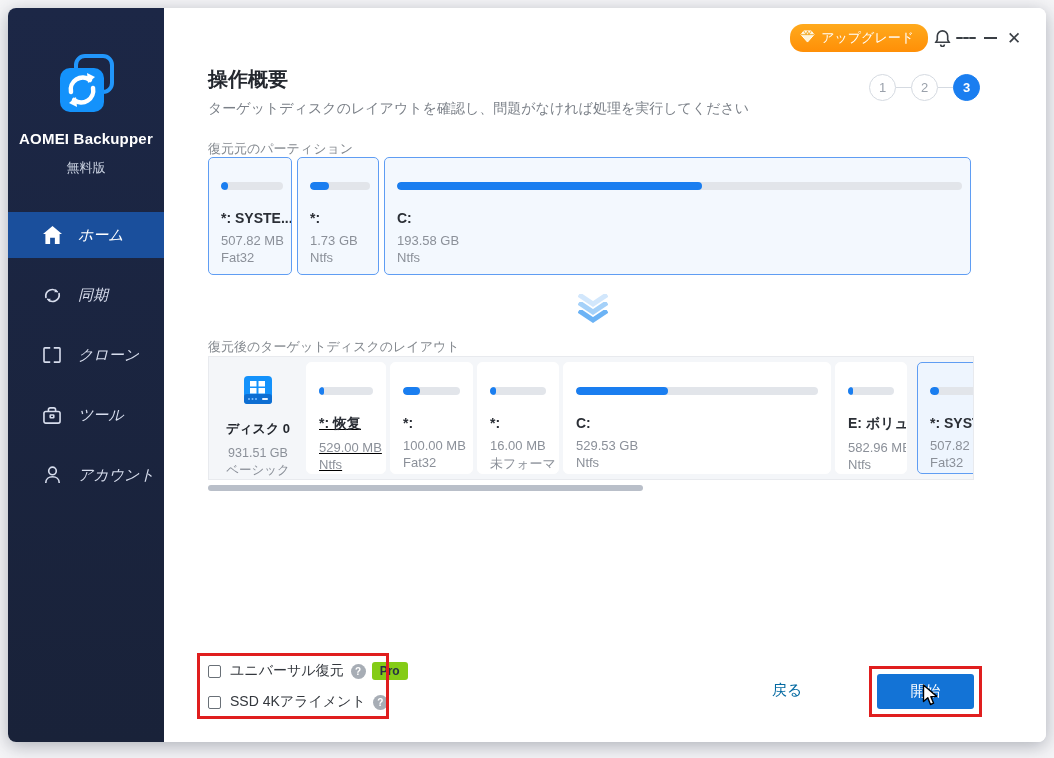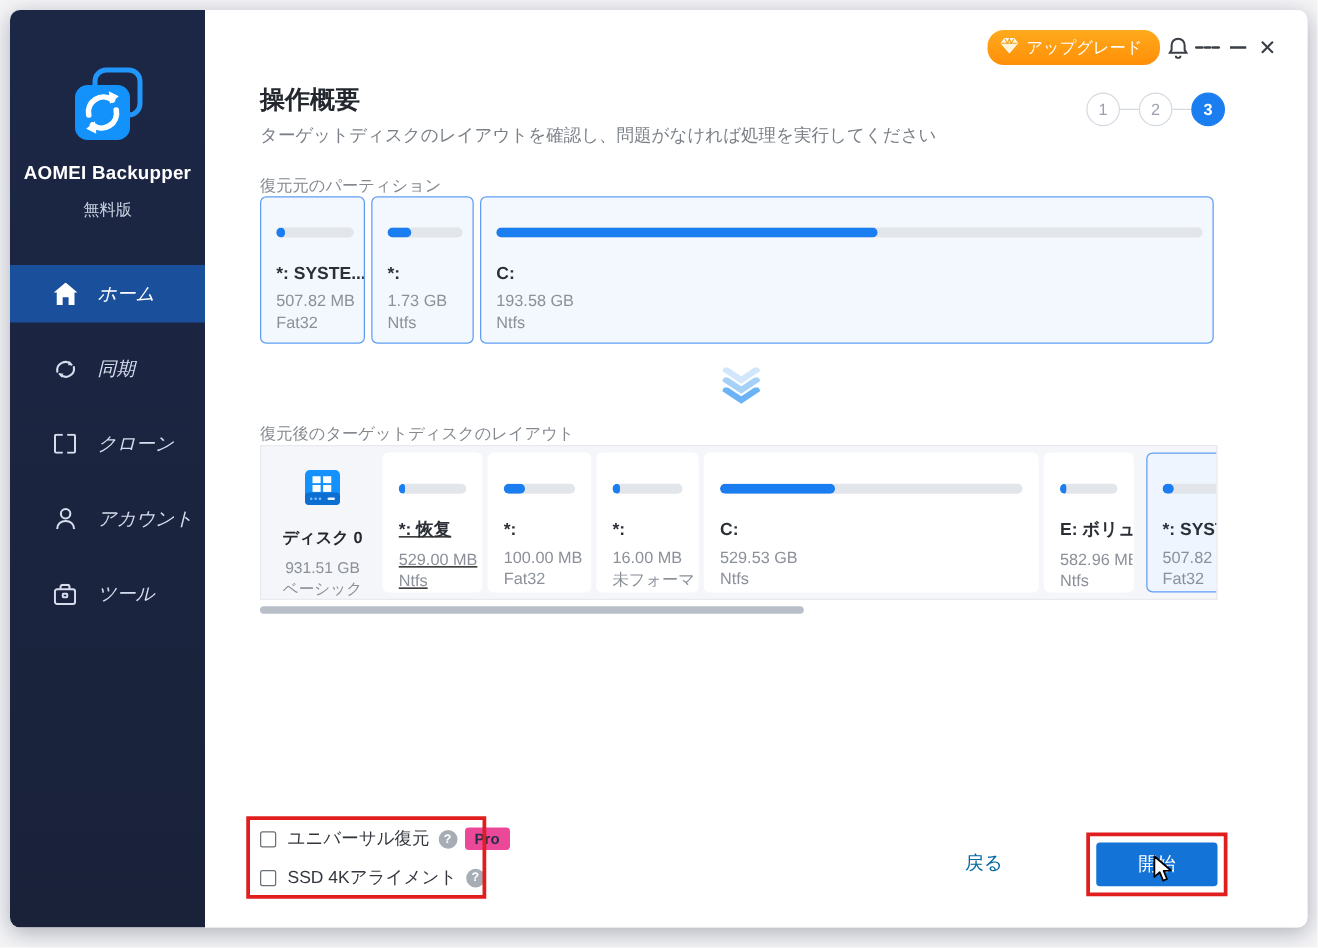--- a/index.html
+++ b/index.html
@@ -103,21 +103,21 @@
   .options { position:absolute; left:44px; top:653px; }
   .opt-row { display:flex; align-items:center; height:20px; margin-bottom:11px; }
   .checkbox { width:13px; height:13px; border:1.5px solid #697077; border-radius:2px; background:#fff; margin-right:9px; cursor:pointer; flex-shrink:0; }
   .opt-label { font-size:14px; color:#33373d; margin-right:7px; white-space:nowrap; }
   .q-icon {
     width:15px; height:15px; border-radius:50%; background:#a7adb5; color:#ffffff;
     font-size:10px; font-weight:bold; display:inline-flex; align-items:center; justify-content:center;
     cursor:pointer; flex-shrink:0;
   }
   .pro-badge {
-    margin-left:6px; background:#ec4899; color:#273044; font-size:12px; font-weight:bold;
+    margin-left:6px; background:#84cc16; color:#273044; font-size:12px; font-weight:bold;
     padding:2px 8px; border-radius:3px;
   }
   
   .back-link { position:absolute; left:608px; top:673px; font-size:15px; color:#0369a1; cursor:pointer; }
   .start-annotation {
     position:absolute; left:705px; top:658px; width:113px; height:51px;
     border:3px solid #e01e1e; pointer-events:none;
   }
   .start-btn {
     position:absolute; left:713px; top:666px; width:97px; height:35px;
@@ -171,36 +171,36 @@
         <span class="mi-icon">
           <svg width="18" height="16" viewBox="0 0 20 18" fill="none" stroke="#d7dded" stroke-width="1.8">
               <path d="M8 1 H2 a1 1 0 0 0-1 1 v14 a1 1 0 0 0 1 1 h6"></path>
               <path d="M12 1 h6 a1 1 0 0 1 1 1 v14 a1 1 0 0 1-1 1 h-6"></path>
             </svg>
         </span>
         <span>クローン</span>
       </div>
       <div class="menu-item">
         <span class="mi-icon">
-          <svg width="17" height="18" viewBox="0 0 18 20" fill="none" stroke="#d7dded" stroke-width="1.8">
-              <circle cx="9" cy="5.5" r="4.2"></circle>
-              <path d="M1.5 19 c0-4.5 3.5-7 7.5-7 s7.5 2.5 7.5 7"></path>
-            </svg>
-        </span>
-        <span>アカウント</span>
-      </div>
-      <div class="menu-item">
-        <span class="mi-icon">
           <svg width="18" height="17" viewBox="0 0 20 19" fill="none" stroke="#d7dded" stroke-width="1.8">
               <rect x="1" y="5" width="18" height="13" rx="2"></rect>
               <path d="M6 5 V3 a2 2 0 0 1 2-2 h4 a2 2 0 0 1 2 2 v2"></path>
               <rect x="8" y="9" width="4" height="3" rx="0.5"></rect>
             </svg>
         </span>
         <span>ツール</span>
+      </div>
+      <div class="menu-item">
+        <span class="mi-icon">
+          <svg width="17" height="18" viewBox="0 0 18 20" fill="none" stroke="#d7dded" stroke-width="1.8">
+              <circle cx="9" cy="5.5" r="4.2"></circle>
+              <path d="M1.5 19 c0-4.5 3.5-7 7.5-7 s7.5 2.5 7.5 7"></path>
+            </svg>
+        </span>
+        <span>アカウント</span>
       </div>
     </div>
   </div>
 
   <div class="main">
 
     <div class="titlebar">
       <button class="upgrade-btn">
         <span>
           <svg width="15" height="13" viewBox="0 0 16 14">

